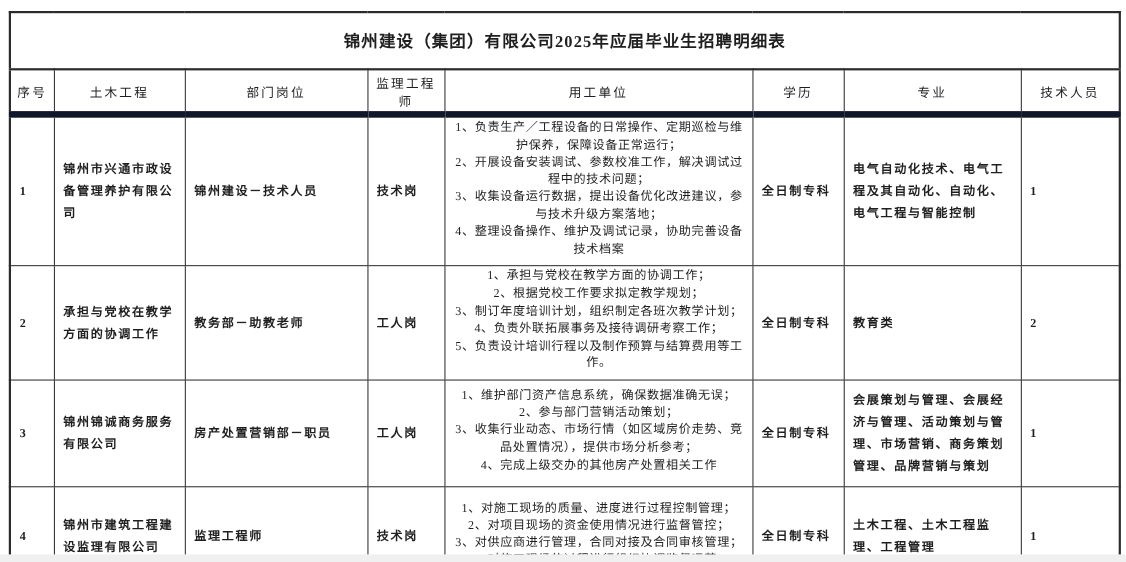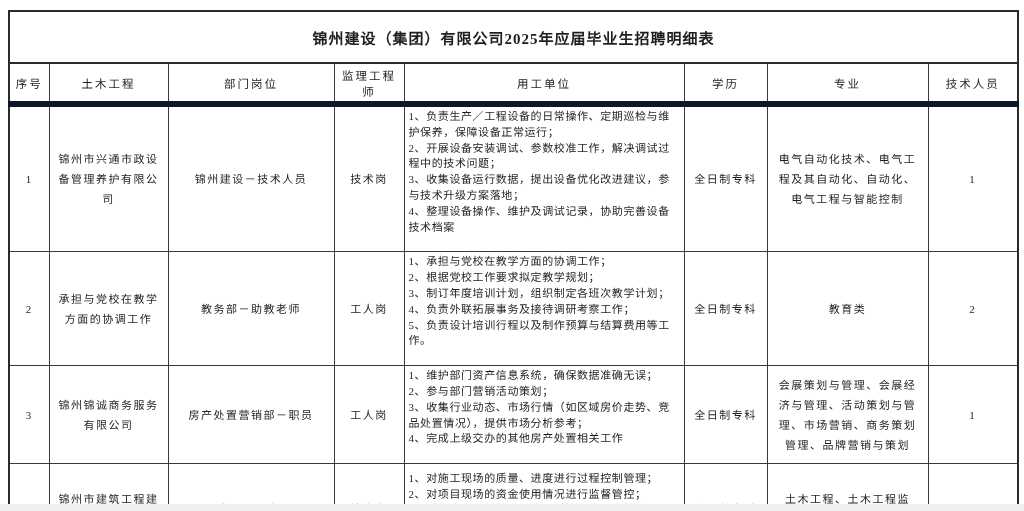--- a/index.html
+++ b/index.html
@@ -39,34 +39,34 @@
     border-bottom: 2px solid #2b2b2b;
   }
   tr.header-row th {
     height: 33px;
     text-align: center;
     font-size: 11.5px;
     letter-spacing: 2px;
     border-bottom: 6px solid #0f172a;
   }
   tr.data-row td.c {
-    text-align: center;
     font-size: 11px;
     letter-spacing: 1.5px;
     line-height: 20px;
     padding: 2px 8px;
+    font-weight: bold;
   }
   tr.data-row td.duties {
-    text-align: left;
+    text-align: center;
     font-size: 11px;
     letter-spacing: 0.6px;
     line-height: 15.8px;
     white-space: pre-line;
     vertical-align: middle;
-    padding: 2px 3px 16px 4px;
+    padding: 2px 3px 6px 4px;
     margin-top: 30px;
   }
   tr.r1 { height: 113px; }
   tr.r2 { height: 96px; }
   tr.r3 { height: 97px; }
   tr.r4 { height: 92px; }
 </style>
 </head>
 <body>
 

